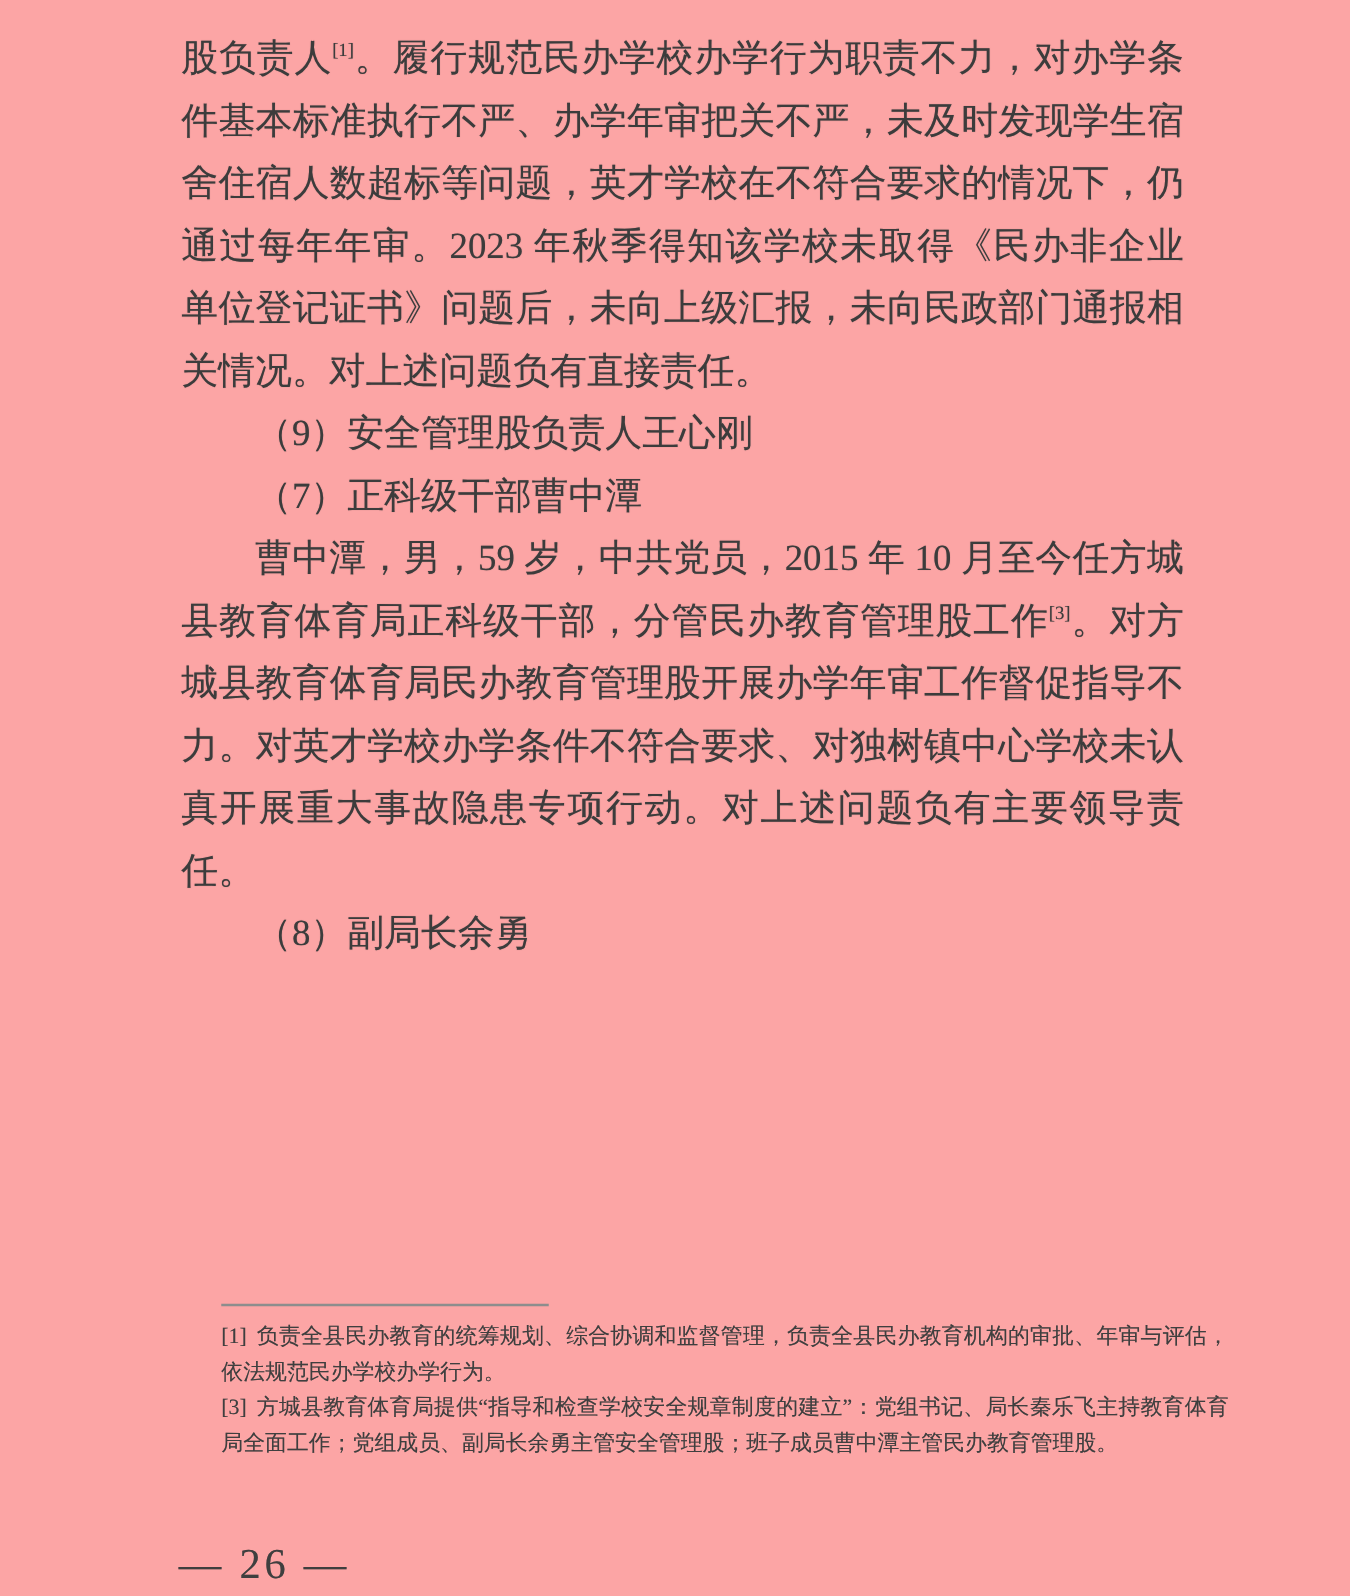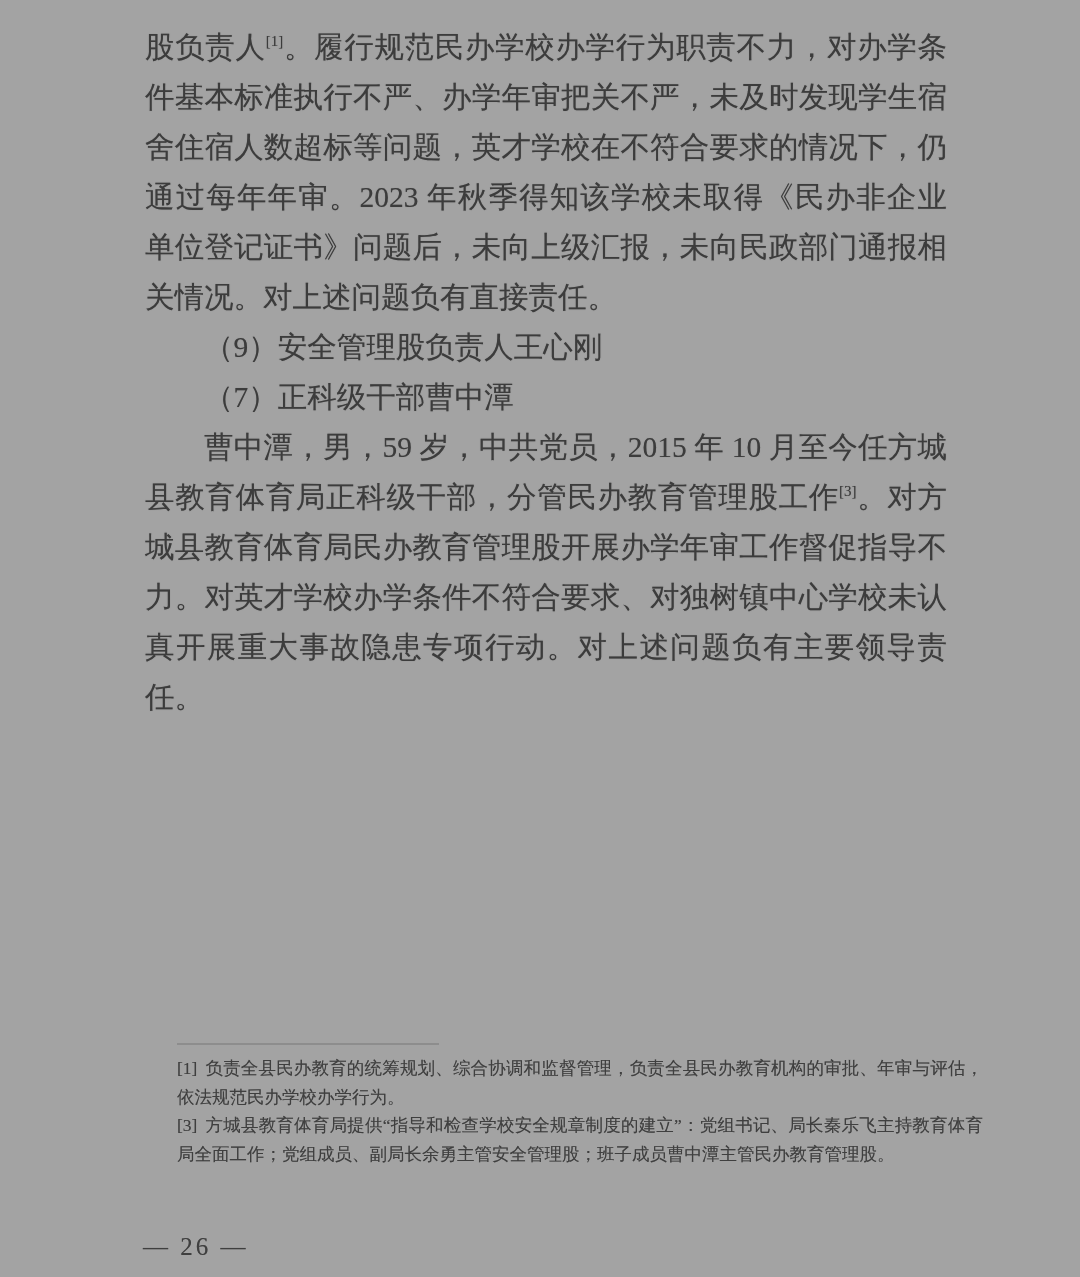--- a/index.html
+++ b/index.html
@@ -5,21 +5,21 @@
   html, body { margin: 0; padding: 0; }
   body {
     width: 1080px; height: 1277px;
     background: #ffffff;
     font-family: "Liberation Serif", "DejaVu Serif", serif;
     position: relative;
     overflow: hidden;
   }
   .page {
     position: absolute; inset: 0;
-    background: #a3a3a3;
+    background: #fca5a5;
   }
   .content {
     position: absolute;
     left: 145px; top: 22px; width: 802px;
     font-size: 29.5px;
     line-height: 50px;
     color: #3c3c3c;
     text-align: justify;
     text-shadow: 0 0 0.7px rgba(70,70,70,0.55);
   }
@@ -45,21 +45,21 @@
   .fn-divider {
     width: 262px; height: 0;
     border-top: 2px solid #8d8d8d;
     margin: 0 0 9px 0;
   }
   .footnotes p { margin: 0; padding: 0; }
   .fn-marker { margin-right: 0.45em; }
   .page-number {
     position: absolute;
     left: 143px; top: 1233px;
-    font-size: 25px;
+    font-size: 34px;
     color: #3f3f3f;
     letter-spacing: 3px;
     text-shadow: 0 0 0.5px rgba(70,70,70,0.5);
   }
 </style>
 </head>
 <body>
 
 <div class="page">
 
@@ -67,20 +67,21 @@
 
     <p class="para"><span>股负责人</span><sup class="fnref">[1]</sup><span>。履行规范民办学校办学行为职责不力，对办学条件基本标准执行不严、办学年审把关不严，未及时发现学生宿舍住宿人数超标等问题，英才学校在不符合要求的情况下，仍通过每年年审。2023 年秋季得知该学校未取得《民办非企业单位登记证书》问题后，未向上级汇报，未向民政部门通报相关情况。对上述问题负有直接责任。</span></p>
 
     <p class="heading">（9）安全管理股负责人王心刚</p>
 
 
     <p class="heading">（7）正科级干部曹中潭</p>
 
     <p class="para para-indent"><span>曹中潭，男，59 岁，中共党员，2015 年 10 月至今任方城县教育体育局正科级干部，分管民办教育管理股工作</span><sup class="fnref">[3]</sup><span>。对方城县教育体育局民办教育管理股开展办学年审工作督促指导不力。对英才学校办学条件不符合要求、对独树镇中心学校未认真开展重大事故隐患专项行动。对上述问题负有主要领导责任。</span></p>
 
+    <p class="heading">（8）副局长余勇</p>
 
   </main>
 
   <footer class="footnotes">
     <div class="fn-divider"></div>
 
     <p><span class="fn-marker">[1]</span><span>负责全县民办教育的统筹规划、综合协调和监督管理，负责全县民办教育机构的审批、年审与评估，依法规范民办学校办学行为。</span></p>
 
 
     <p><span class="fn-marker">[3]</span><span>方城县教育体育局提供“指导和检查学校安全规章制度的建立”：党组书记、局长秦乐飞主持教育体育局全面工作；党组成员、副局长余勇主管安全管理股；班子成员曹中潭主管民办教育管理股。</span></p>

